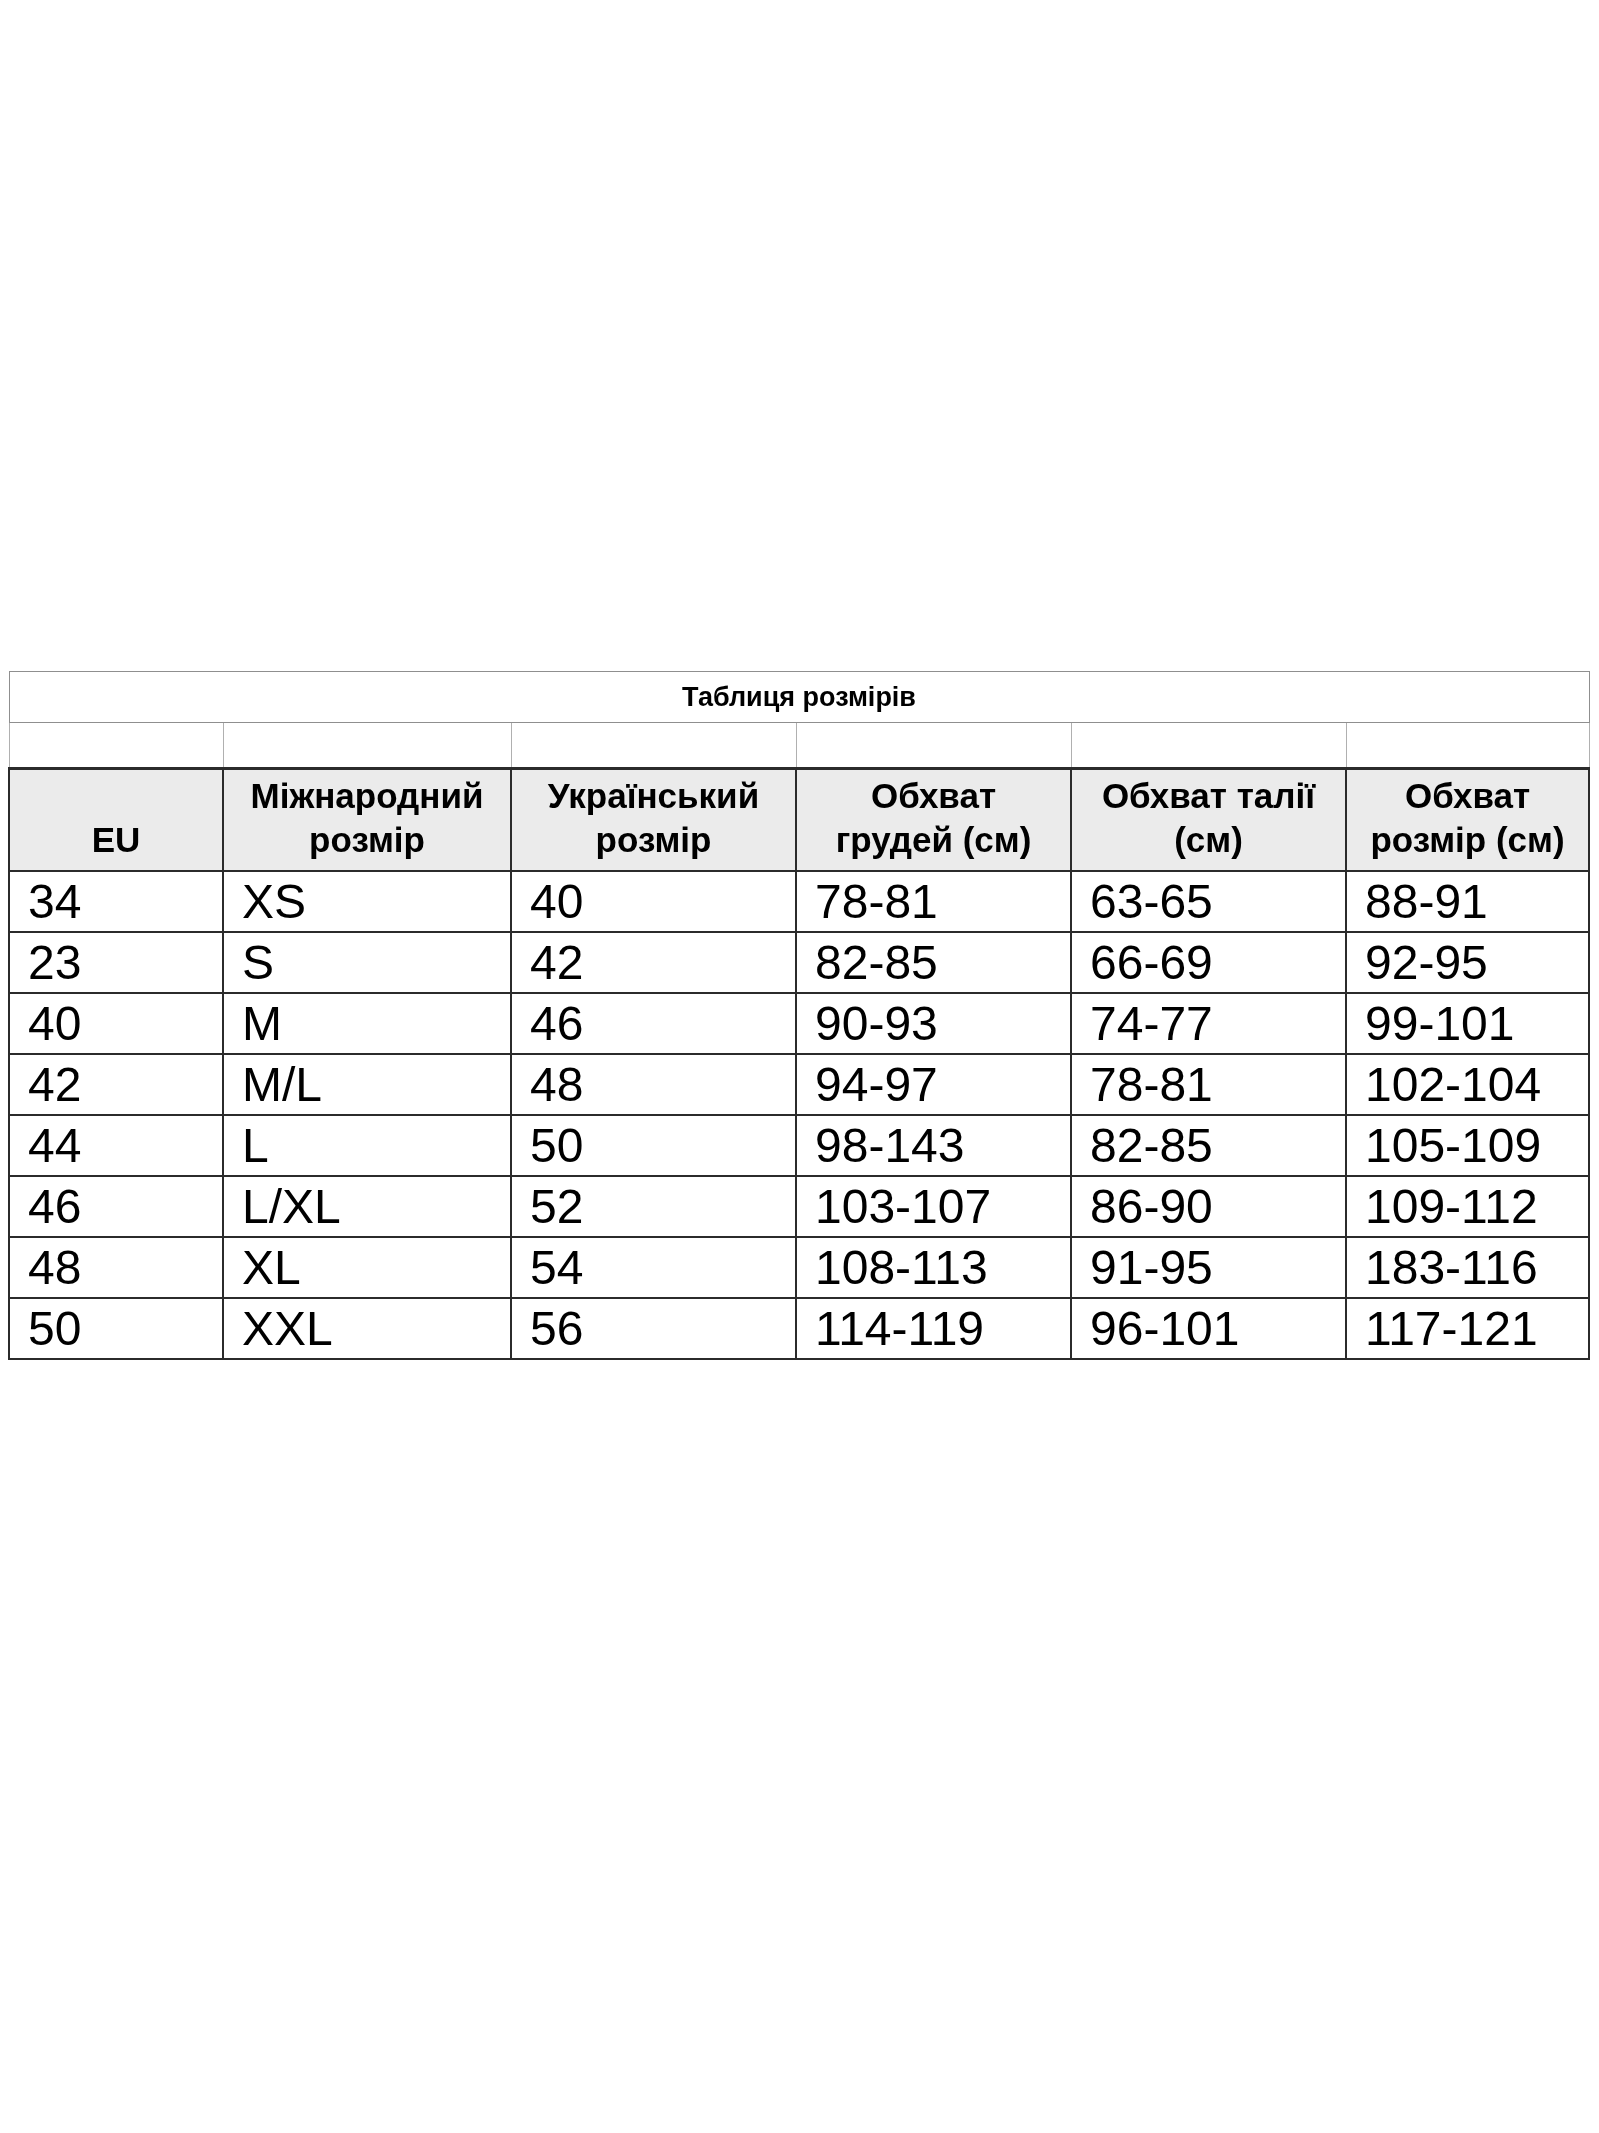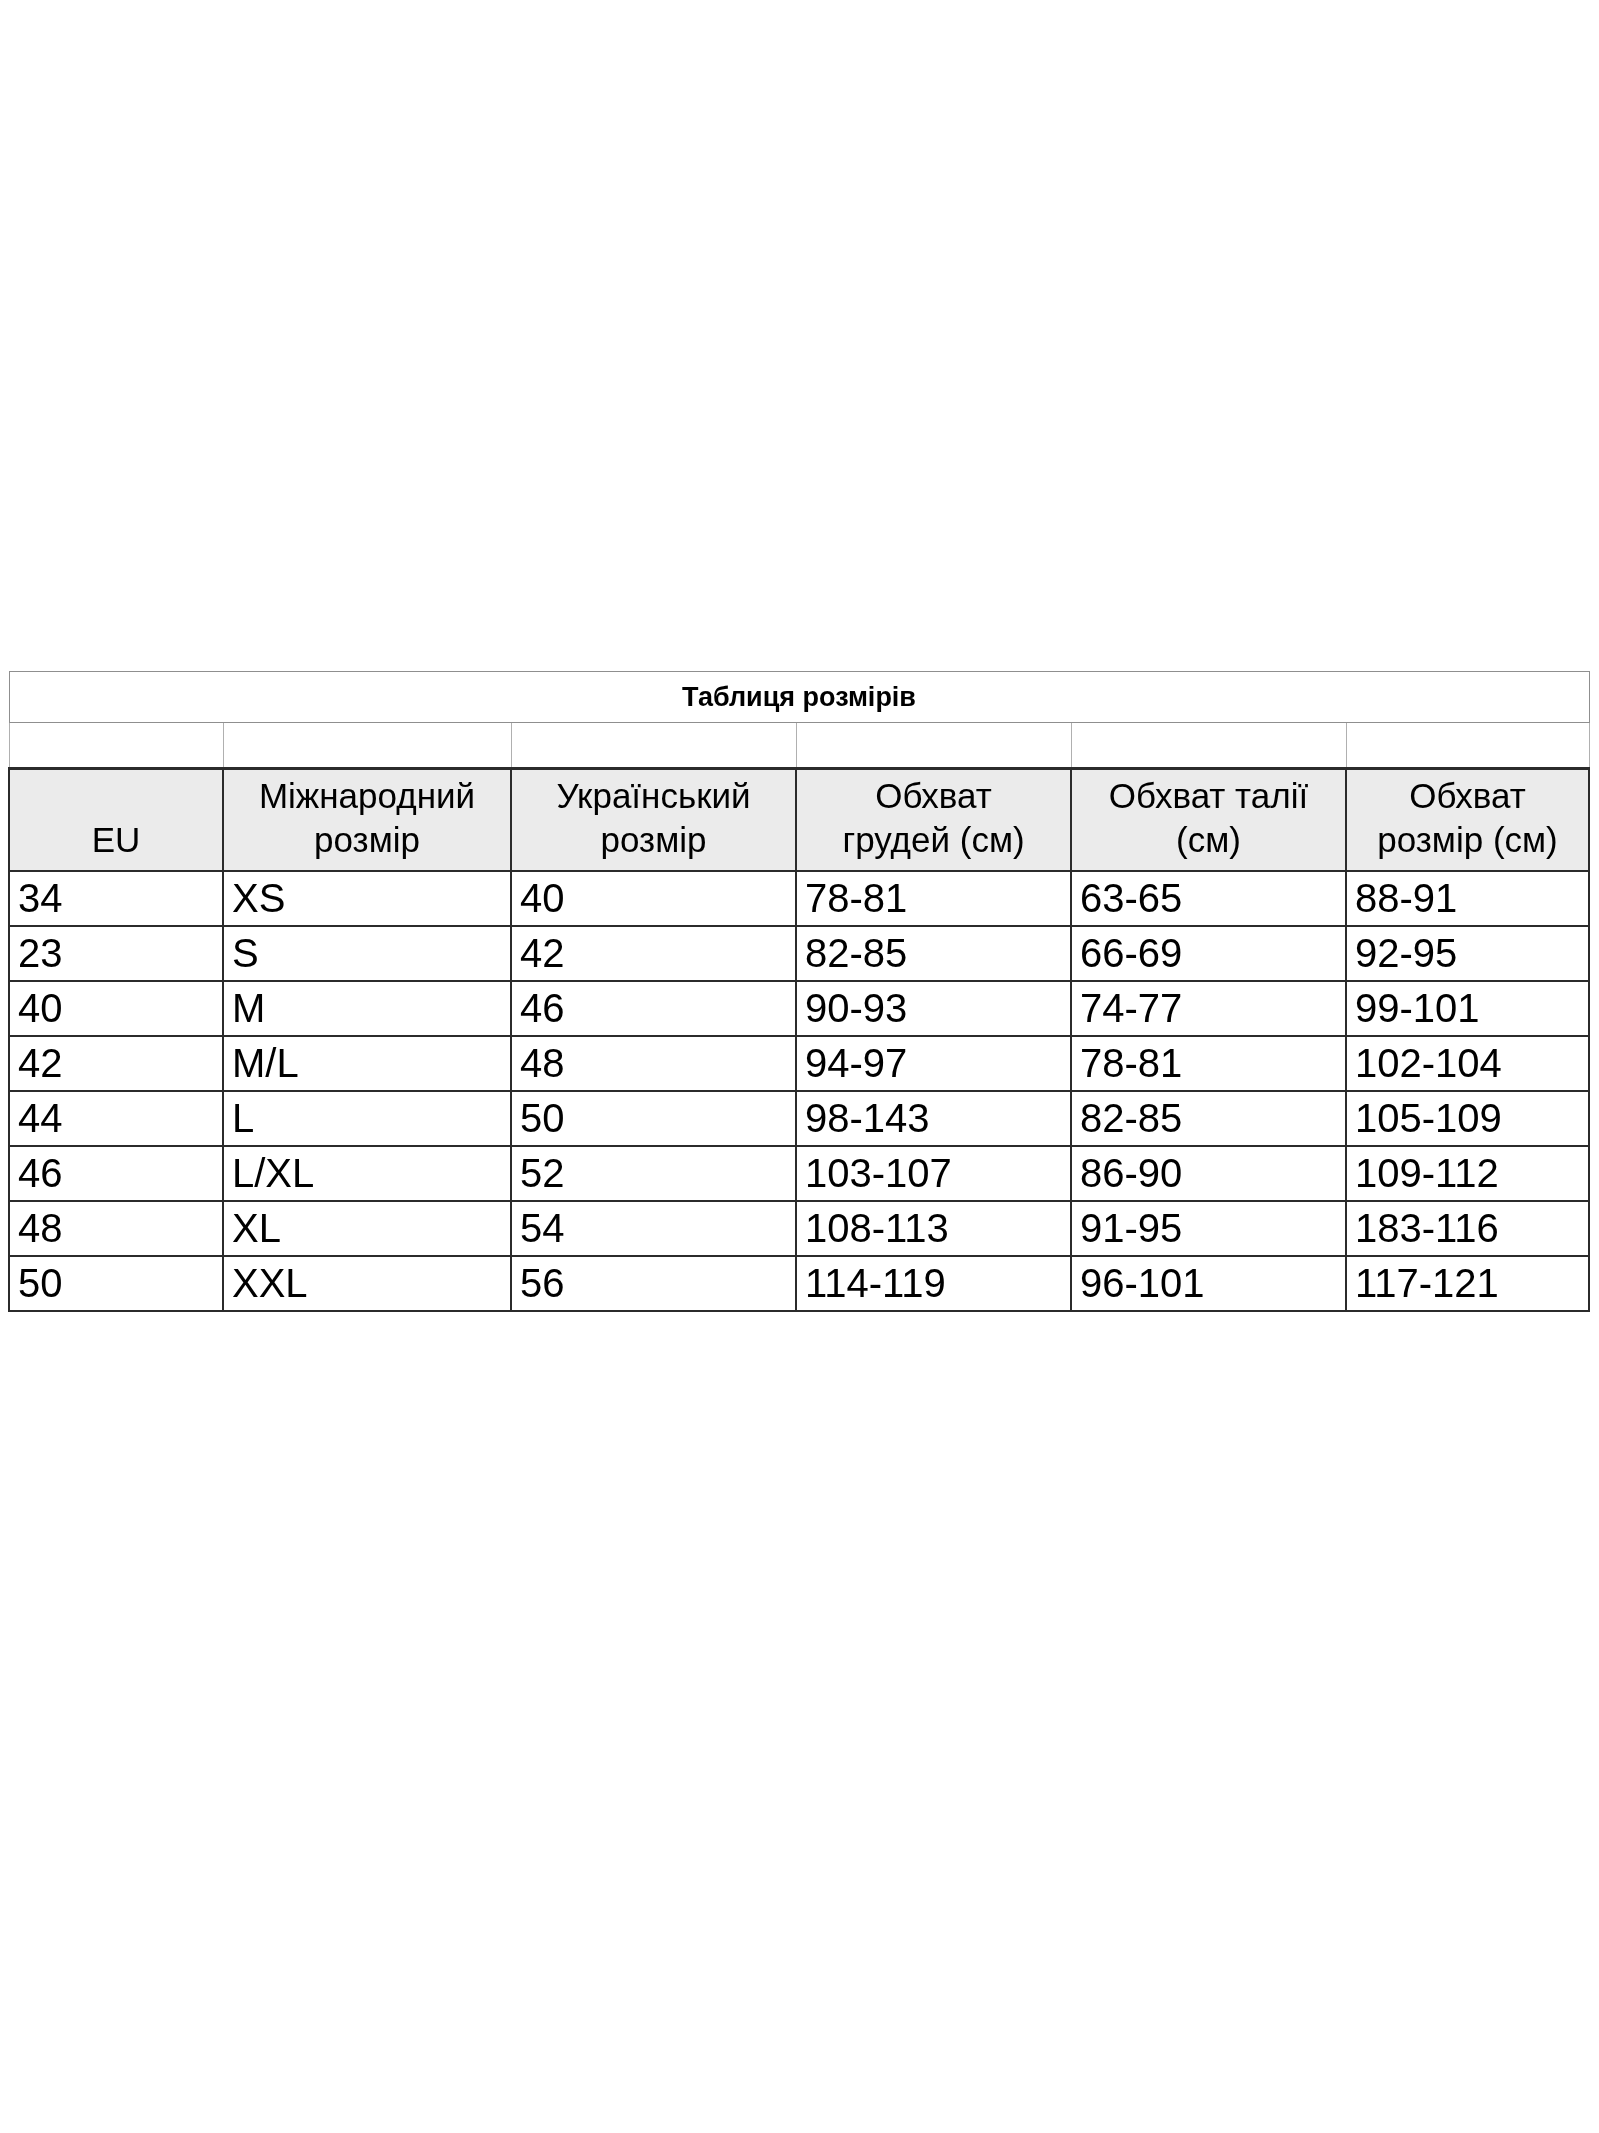--- a/index.html
+++ b/index.html
@@ -45,36 +45,36 @@
     padding: 0;
   }
   
   th.header-cell {
     border: 2px solid #2b2b2b;
     border-top: 3px solid #2b2b2b;
     background: #ebebeb;
     height: 95px;
     box-sizing: border-box;
     font-size: 35px;
-    font-weight: normal;
+    font-weight: bold;
     line-height: 44px;
     text-align: center;
     vertical-align: bottom;
     padding: 4px 6px 8px 6px;
   }
   .hline { display: block; }
   
   td.data-cell {
     border: 2px solid #2b2b2b;
     height: 49px;
-    font-size: 40px;
+    font-size: 48px;
     font-weight: normal;
     text-align: left;
     vertical-align: middle;
-    padding: 2px 6px 2px 8px;
+    padding: 2px 6px 2px 18px;
     white-space: nowrap;
     overflow: hidden;
   }
 </style>
 </head>
 <body>
 
 <div class="page">
   <table class="size-table">
     <colgroup>

